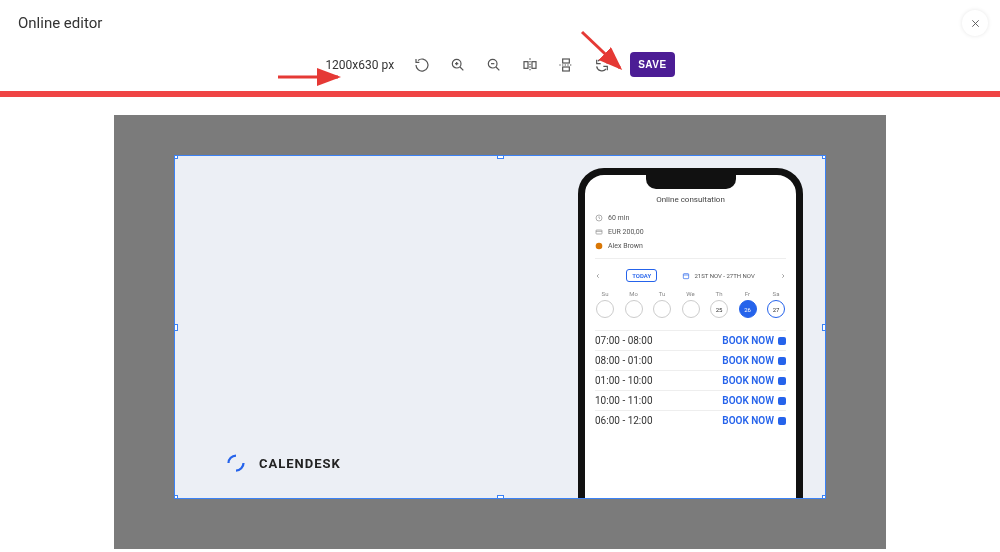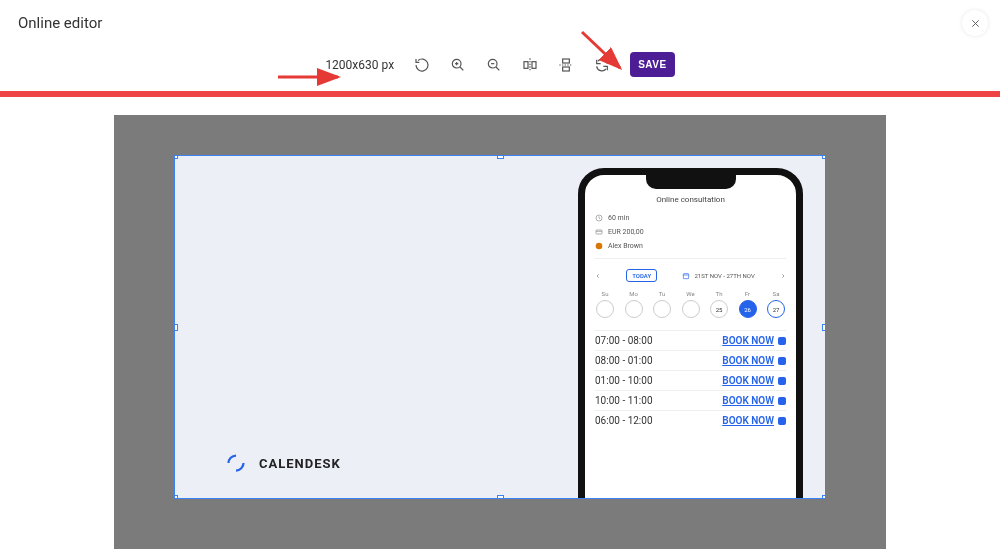--- a/index.html
+++ b/index.html
@@ -146,21 +146,21 @@
     .chevron { width: 6px; height: 6px; }
     .days-row { display: flex; justify-content: space-between; margin-top: 8px; }
     .day { text-align: center; width: 20px; }
     .day .dn { font-size: 6px; color: #888; margin-bottom: 3px; }
     .day .dc { width: 18px; height: 18px; border-radius: 50%; display: inline-flex; align-items: center; justify-content: center; font-size: 6px; color: #333; border: 1px solid #ccc; }
     .day .dc.sel { background: #2563eb; color: #fff; border-color: #2563eb; }
     .day .dc.border-b { border-color: #2563eb; }
     .slots { margin-top: 10px; }
     .slot-row { display: flex; justify-content: space-between; align-items: center; height: 20px; border-top: 1px solid #eee; font-size: 10px; }
     .slot-row .sr-time { color: #333; }
-    .slot-row .sr-act { color: #2563eb; font-weight: 600; display: flex; align-items: center; gap: 4px; text-decoration: underline; }
+    .slot-row .sr-act { color: #2563eb; font-weight: 600; display: flex; align-items: center; gap: 4px; }
     .bag-icon { width: 8px; height: 8px; background: #2563eb; border-radius: 2px; display: inline-block; }
   </style>
 </head>
 <body>
 
 <div class="header">Online editor</div>
 
 <div class="close-circle">
   <svg width="11" height="11" viewBox="0 0 24 24" fill="none" stroke="currentColor" stroke-width="2">
       <line x1="5" y1="5" x2="19" y2="19"></line>

